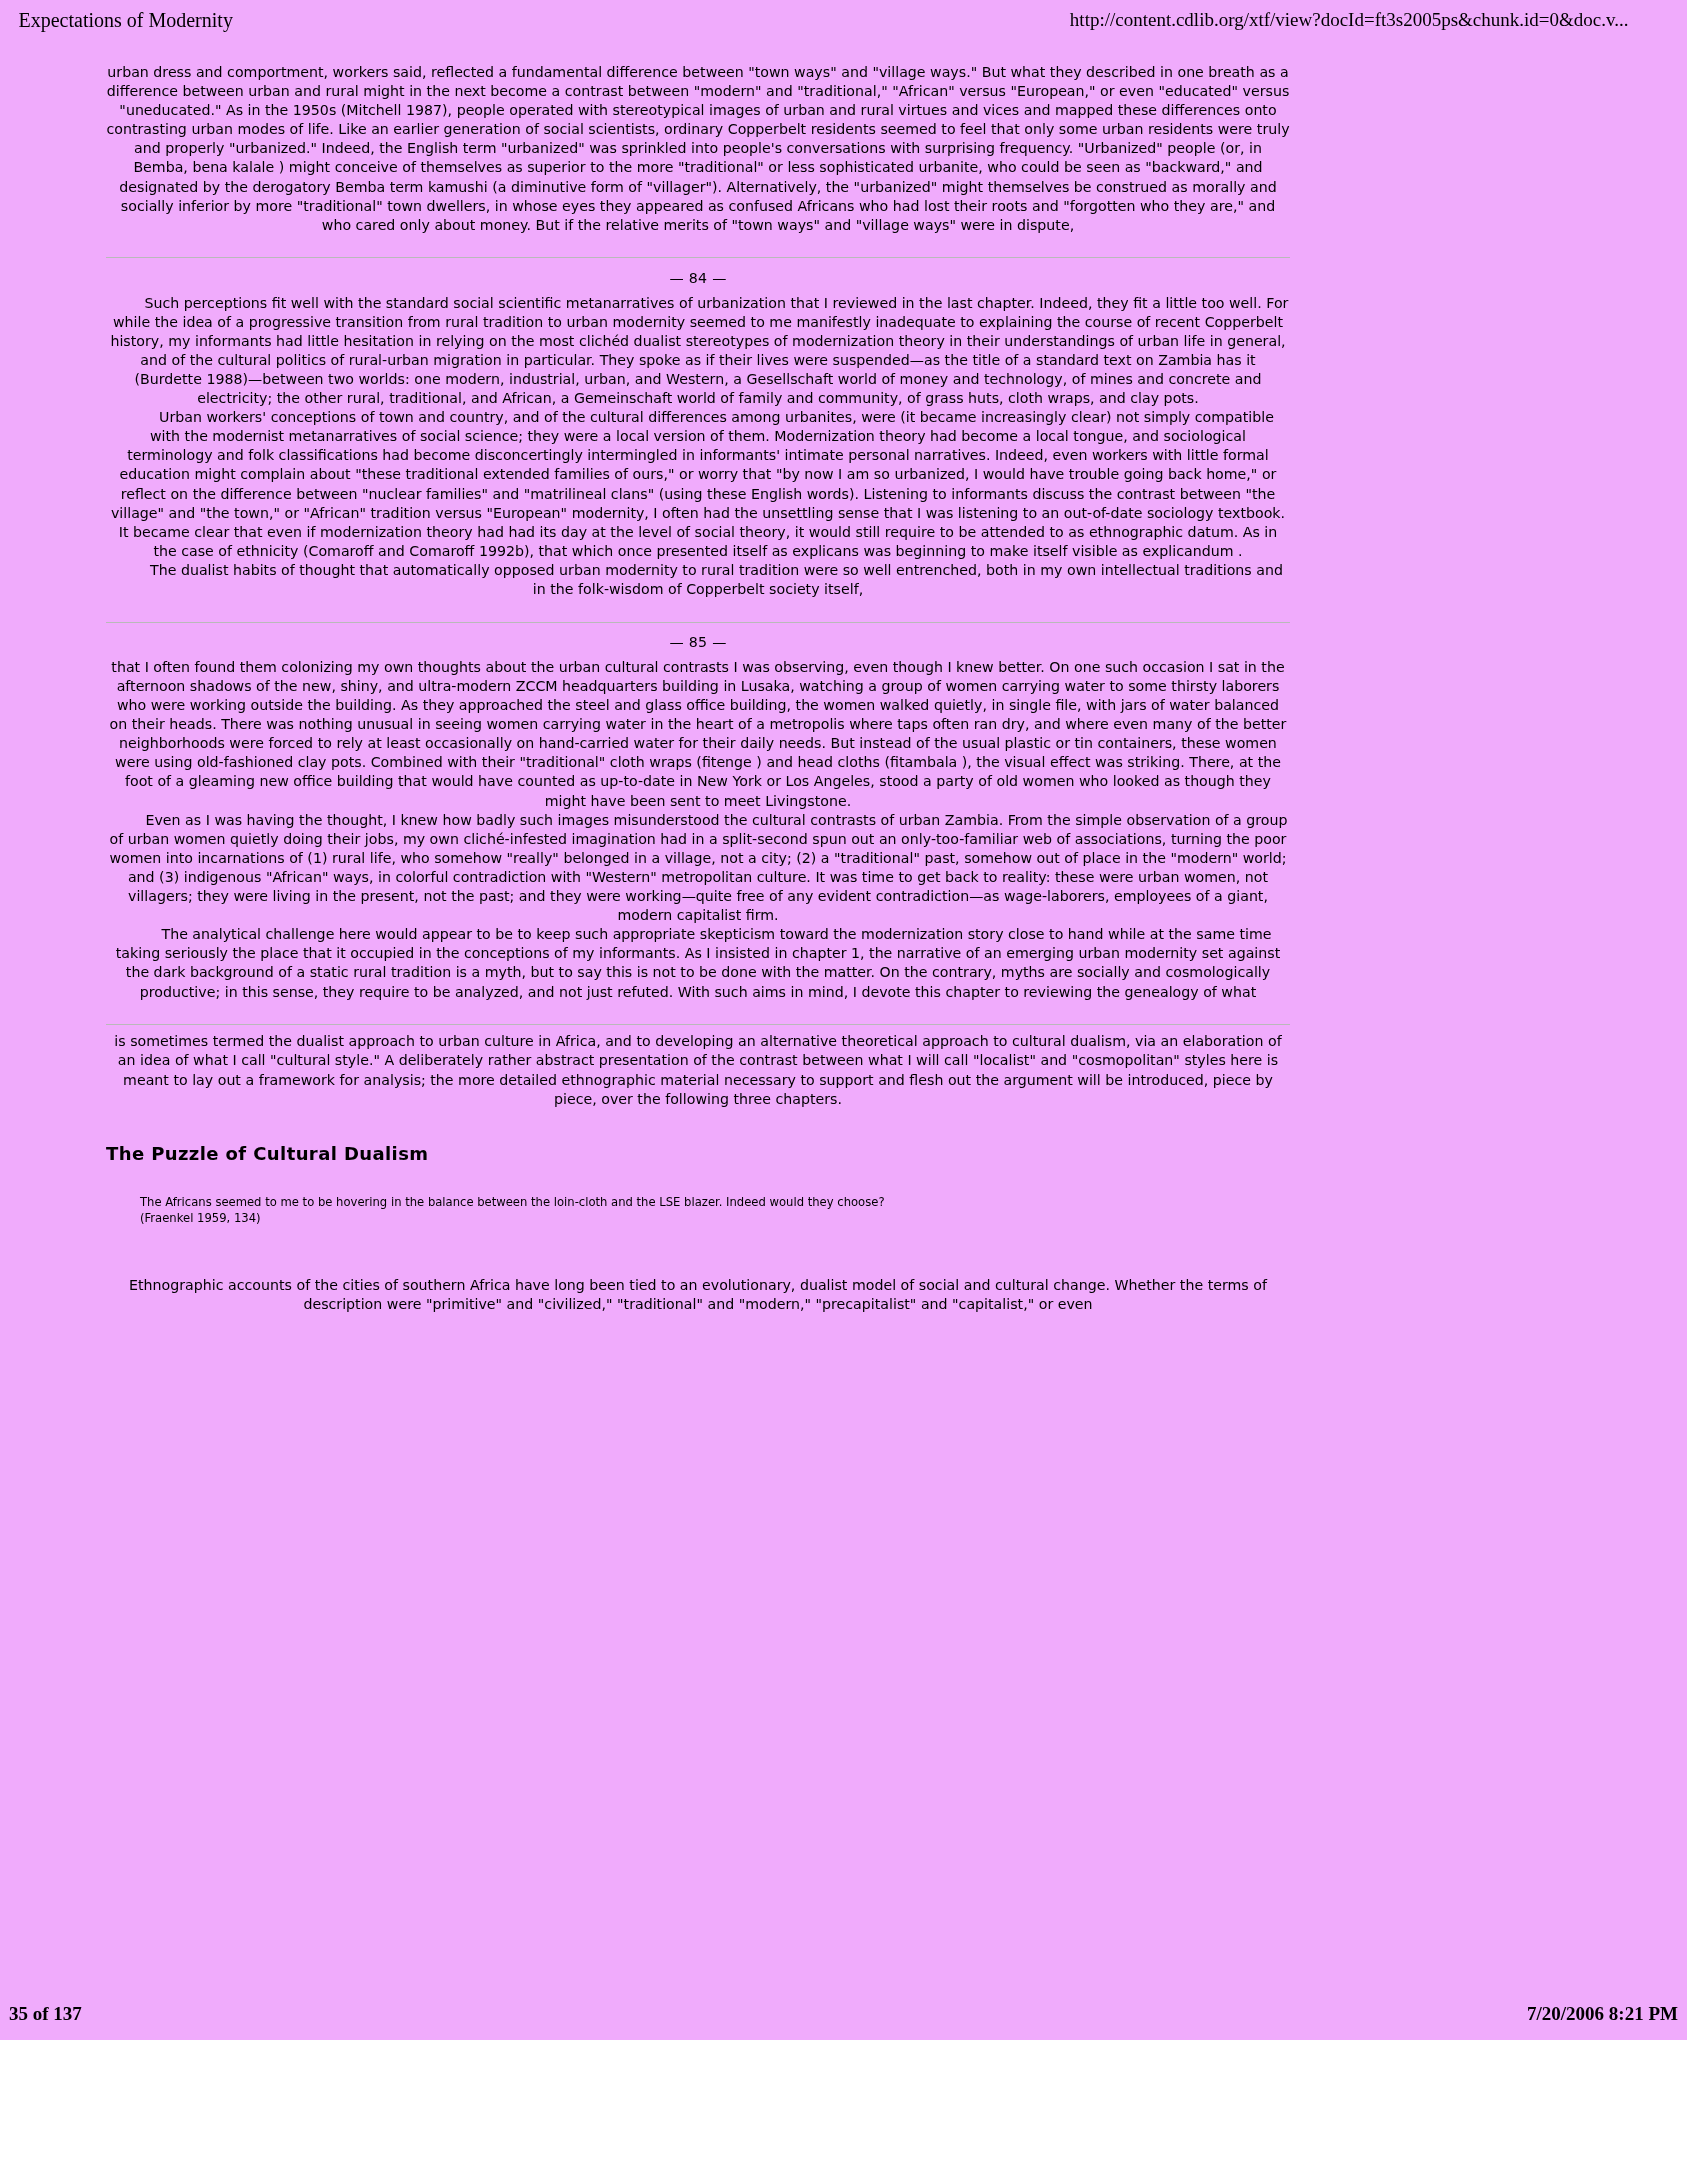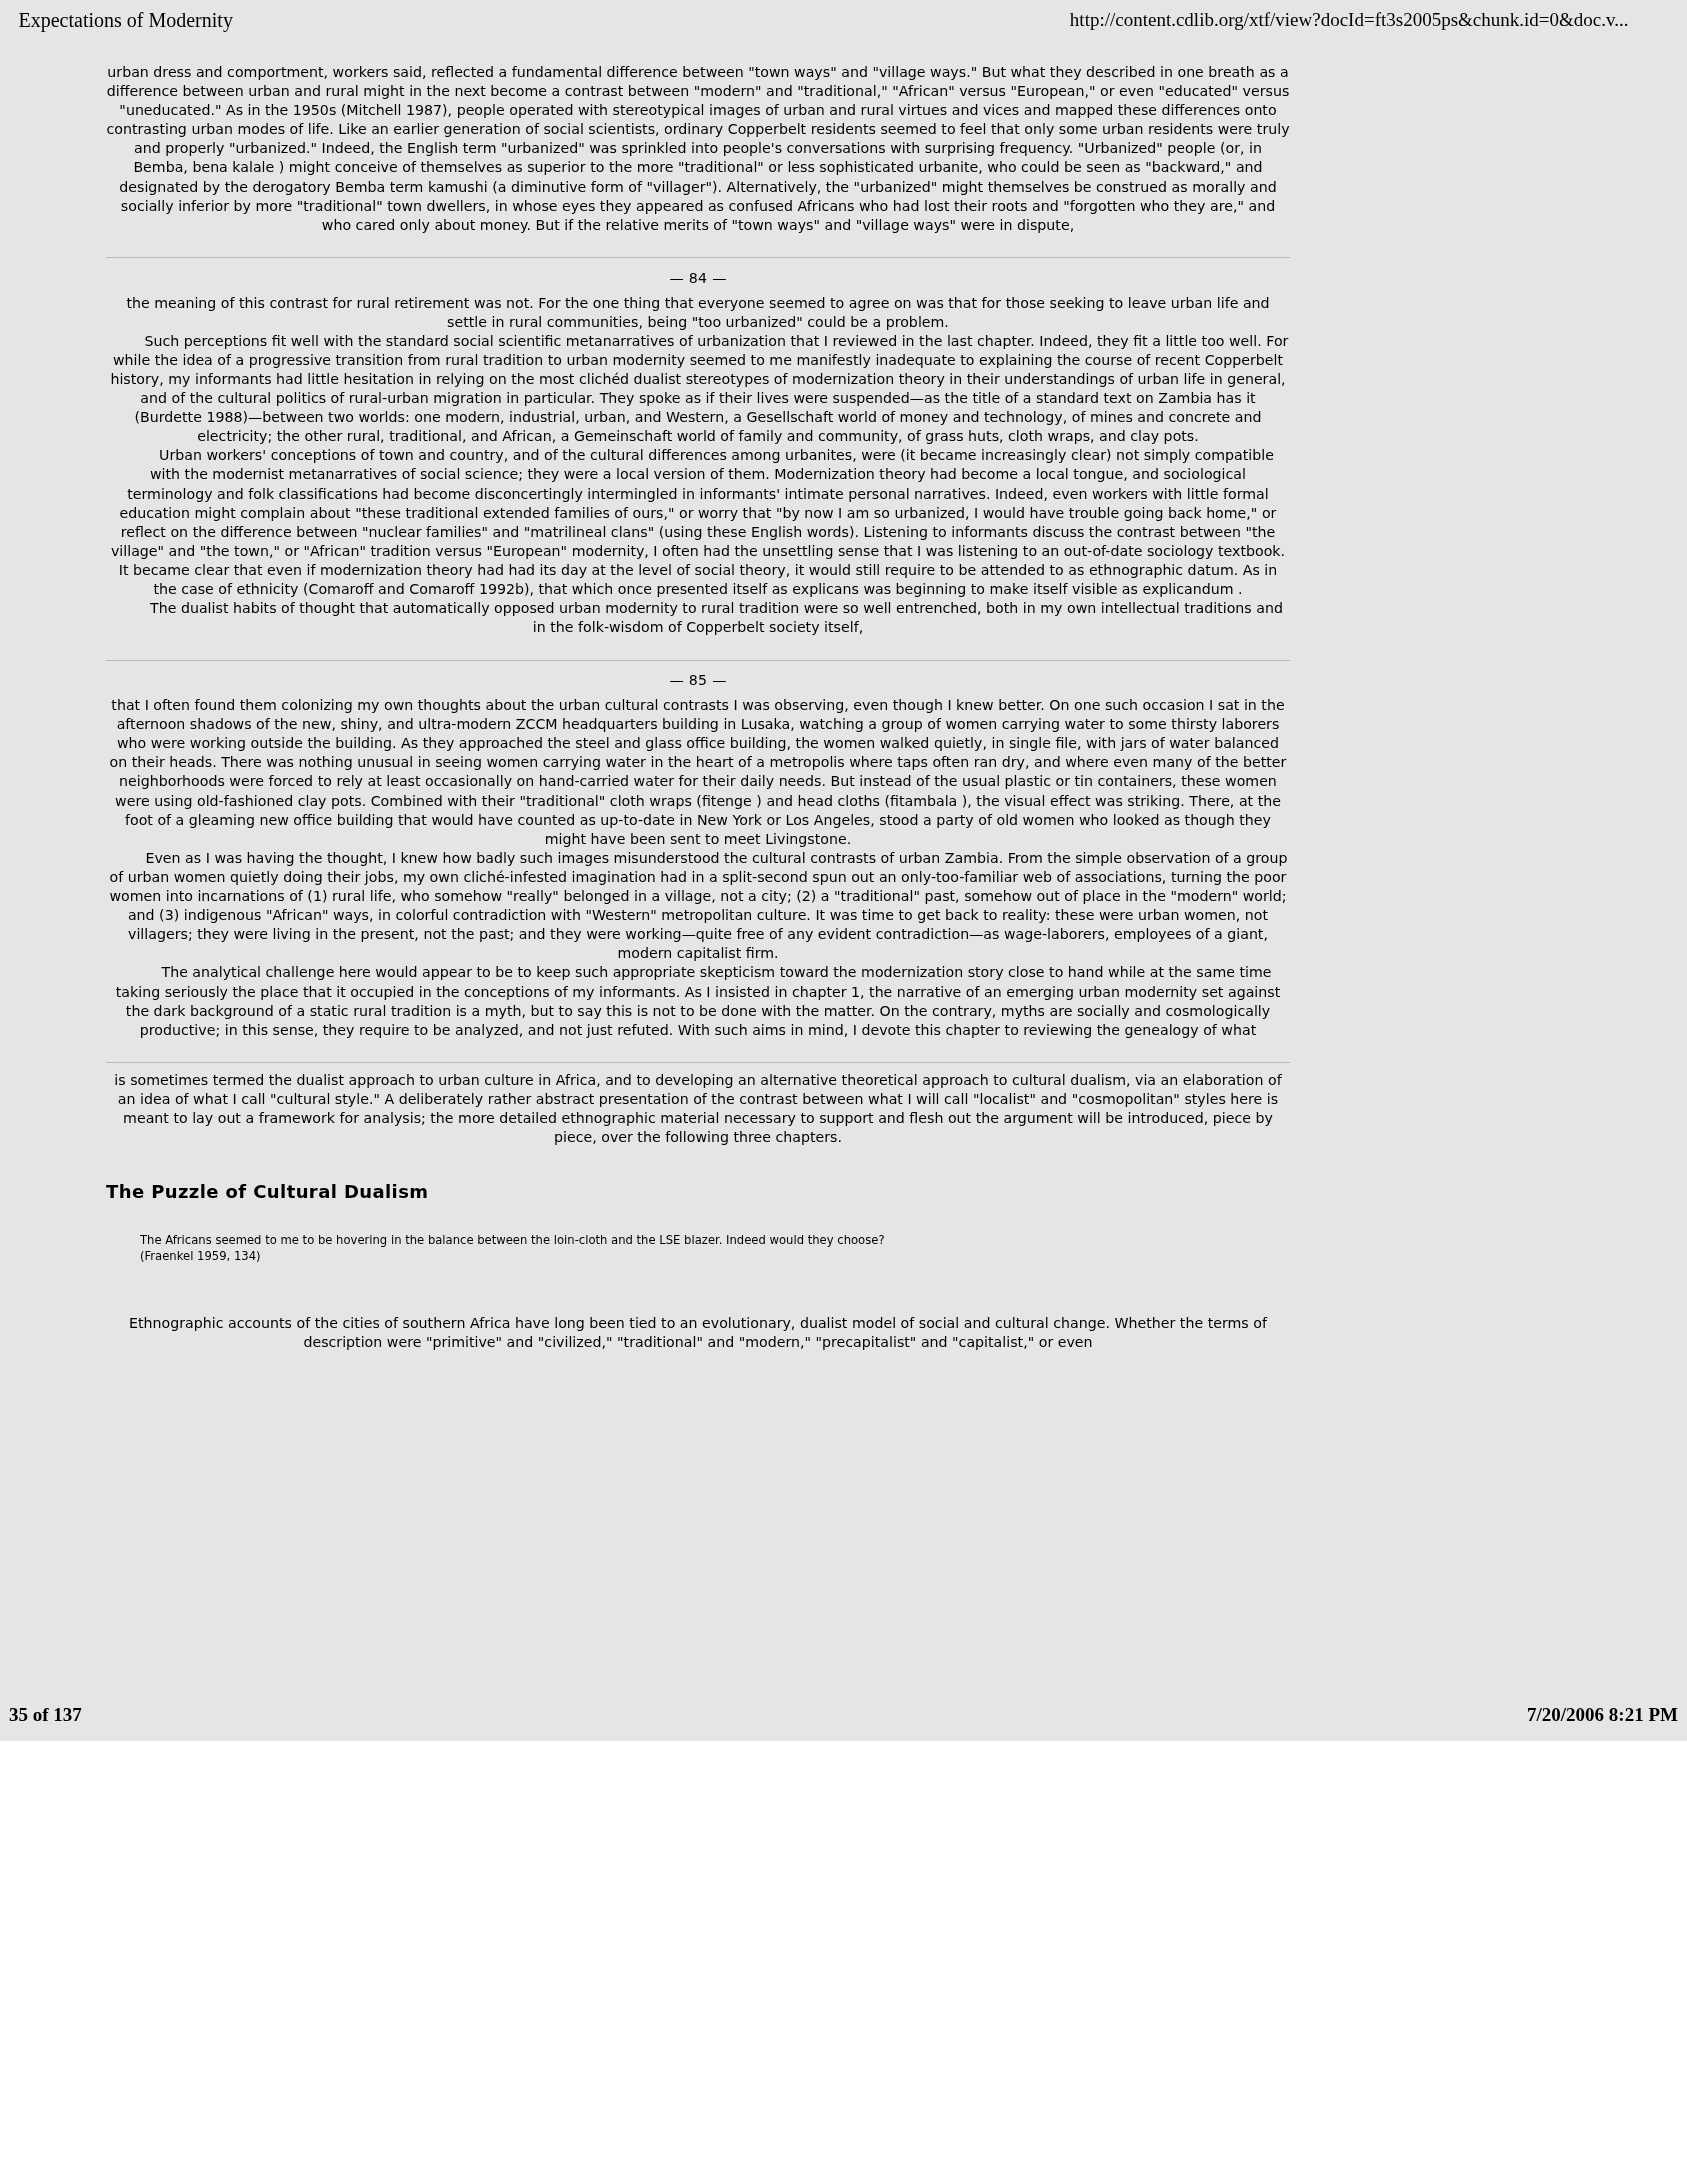--- a/index.html
+++ b/index.html
@@ -2,23 +2,23 @@
 <html style="font-size:10.6px"><head>
 <meta charset="utf-8">
 <style>
   html, body {
     margin: 0;
     padding: 0;
     background: #ffffff;
   }
   .page {
     width: 1687px;
-    height: 1741px;
+    height: 2040px;
     position: relative;
-    background: #e5e5e5;
+    background: #f0abfc;
     font-family: "DejaVu Sans", sans-serif;
     color: #000000;
     box-sizing: border-box;
     overflow: hidden;
   }
   
   .header {
     position: absolute;
     top: 0;
     left: 0;
@@ -114,21 +114,20 @@
     <div class="h-right">http://content.cdlib.org/xtf/view?docId=ft3s2005ps&amp;chunk.id=0&amp;doc.v...</div>
   </div>
 
   <div class="content">
 
     <p class="para">urban dress and comportment, workers said, reflected a fundamental difference between "town ways" and "village ways." But what they described in one breath as a difference between urban and rural might in the next become a contrast between "modern" and "traditional," "African" versus "European," or even "educated" versus "uneducated." As in the 1950s (Mitchell 1987), people operated with stereotypical images of urban and rural virtues and vices and mapped these differences onto contrasting urban modes of life. Like an earlier generation of social scientists, ordinary Copperbelt residents seemed to feel that only some urban residents were truly and properly "urbanized." Indeed, the English term "urbanized" was sprinkled into people's conversations with surprising frequency. "Urbanized" people (or, in Bemba, bena kalale ) might conceive of themselves as superior to the more "traditional" or less sophisticated urbanite, who could be seen as "backward," and designated by the derogatory Bemba term kamushi (a diminutive form of "villager"). Alternatively, the "urbanized" might themselves be construed as morally and socially inferior by more "traditional" town dwellers, in whose eyes they appeared as confused Africans who had lost their roots and "forgotten who they are," and who cared only about money. But if the relative merits of "town ways" and "village ways" were in dispute,</p>
 
     <div class="pagebreak"></div>
     <div class="pagenum">— 84 —</div>
 
-    <p class="para">the meaning of this contrast for rural retirement was not. For the one thing that everyone seemed to agree on was that for those seeking to leave urban life and settle in rural communities, being "too urbanized" could be a problem.</p>
     <p class="para indent">Such perceptions fit well with the standard social scientific metanarratives of urbanization that I reviewed in the last chapter. Indeed, they fit a little too well. For while the idea of a progressive transition from rural tradition to urban modernity seemed to me manifestly inadequate to explaining the course of recent Copperbelt history, my informants had little hesitation in relying on the most clichéd dualist stereotypes of modernization theory in their understandings of urban life in general, and of the cultural politics of rural-urban migration in particular. They spoke as if their lives were suspended—as the title of a standard text on Zambia has it (Burdette 1988)—between two worlds: one modern, industrial, urban, and Western, a Gesellschaft world of money and technology, of mines and concrete and electricity; the other rural, traditional, and African, a Gemeinschaft world of family and community, of grass huts, cloth wraps, and clay pots.</p>
     <p class="para indent">Urban workers' conceptions of town and country, and of the cultural differences among urbanites, were (it became increasingly clear) not simply compatible with the modernist metanarratives of social science; they were a local version of them. Modernization theory had become a local tongue, and sociological terminology and folk classifications had become disconcertingly intermingled in informants' intimate personal narratives. Indeed, even workers with little formal education might complain about "these traditional extended families of ours," or worry that "by now I am so urbanized, I would have trouble going back home," or reflect on the difference between "nuclear families" and "matrilineal clans" (using these English words). Listening to informants discuss the contrast between "the village" and "the town," or "African" tradition versus "European" modernity, I often had the unsettling sense that I was listening to an out-of-date sociology textbook. It became clear that even if modernization theory had had its day at the level of social theory, it would still require to be attended to as ethnographic datum. As in the case of ethnicity (Comaroff and Comaroff 1992b), that which once presented itself as explicans was beginning to make itself visible as explicandum .</p>
     <p class="para indent">The dualist habits of thought that automatically opposed urban modernity to rural tradition were so well entrenched, both in my own intellectual traditions and in the folk-wisdom of Copperbelt society itself,</p>
 
     <div class="pagebreak"></div>
     <div class="pagenum">— 85 —</div>
 
     <p class="para">that I often found them colonizing my own thoughts about the urban cultural contrasts I was observing, even though I knew better. On one such occasion I sat in the afternoon shadows of the new, shiny, and ultra-modern ZCCM headquarters building in Lusaka, watching a group of women carrying water to some thirsty laborers who were working outside the building. As they approached the steel and glass office building, the women walked quietly, in single file, with jars of water balanced on their heads. There was nothing unusual in seeing women carrying water in the heart of a metropolis where taps often ran dry, and where even many of the better neighborhoods were forced to rely at least occasionally on hand-carried water for their daily needs. But instead of the usual plastic or tin containers, these women were using old-fashioned clay pots. Combined with their "traditional" cloth wraps (fitenge ) and head cloths (fitambala ), the visual effect was striking. There, at the foot of a gleaming new office building that would have counted as up-to-date in New York or Los Angeles, stood a party of old women who looked as though they might have been sent to meet Livingstone.</p>
     <p class="para indent">Even as I was having the thought, I knew how badly such images misunderstood the cultural contrasts of urban Zambia. From the simple observation of a group of urban women quietly doing their jobs, my own cliché-infested imagination had in a split-second spun out an only-too-familiar web of associations, turning the poor women into incarnations of (1) rural life, who somehow "really" belonged in a village, not a city; (2) a "traditional" past, somehow out of place in the "modern" world; and (3) indigenous "African" ways, in colorful contradiction with "Western" metropolitan culture. It was time to get back to reality: these were urban women, not villagers; they were living in the present, not the past; and they were working—quite free of any evident contradiction—as wage-laborers, employees of a giant, modern capitalist firm.</p>
     <p class="para indent">The analytical challenge here would appear to be to keep such appropriate skepticism toward the modernization story close to hand while at the same time taking seriously the place that it occupied in the conceptions of my informants. As I insisted in chapter 1, the narrative of an emerging urban modernity set against the dark background of a static rural tradition is a myth, but to say this is not to be done with the matter. On the contrary, myths are socially and cosmologically productive; in this sense, they require to be analyzed, and not just refuted. With such aims in mind, I devote this chapter to reviewing the genealogy of what</p>

